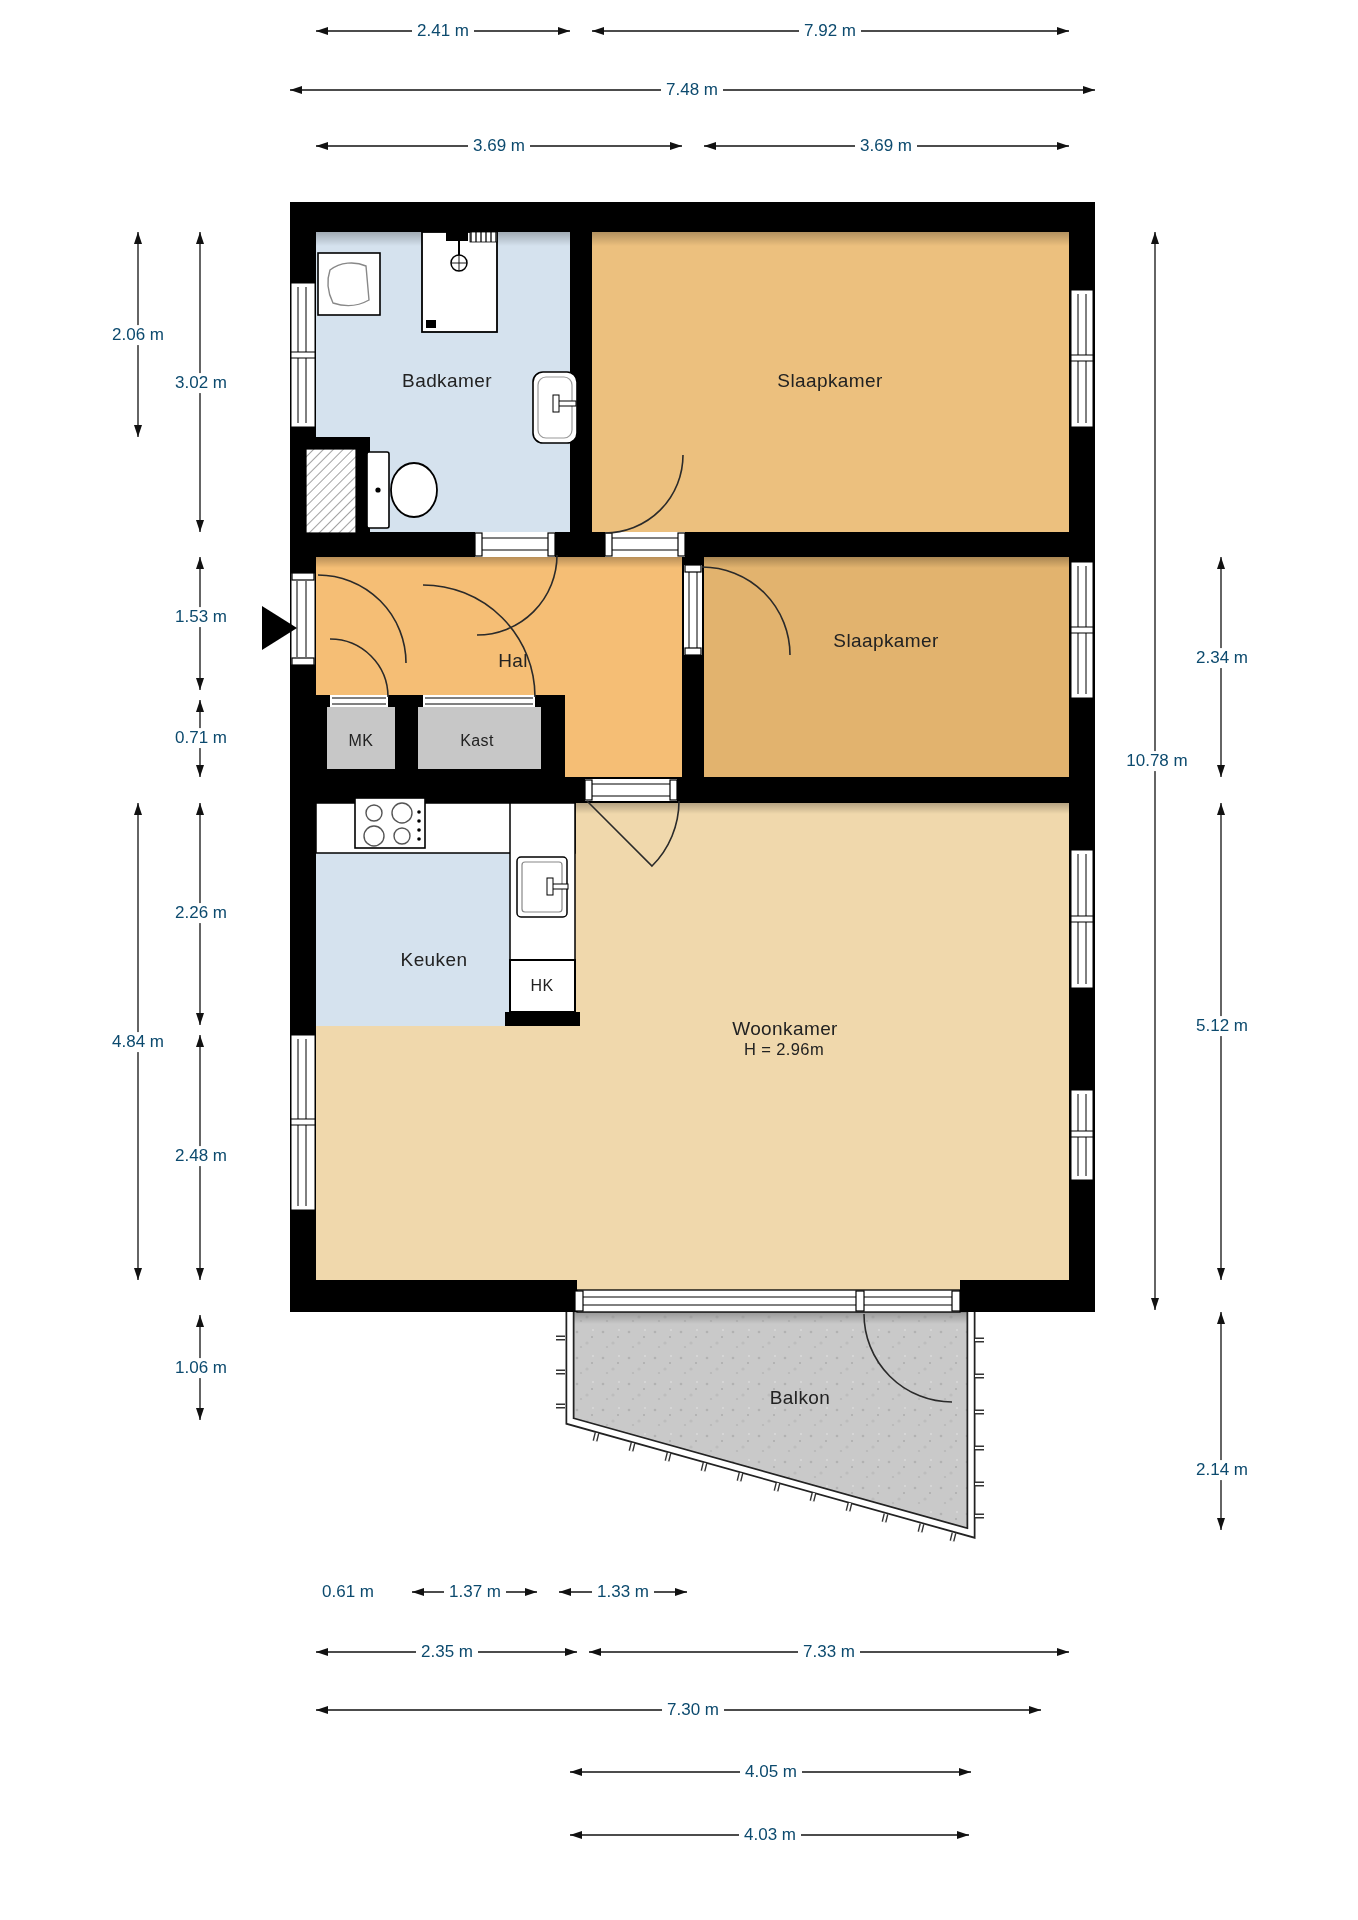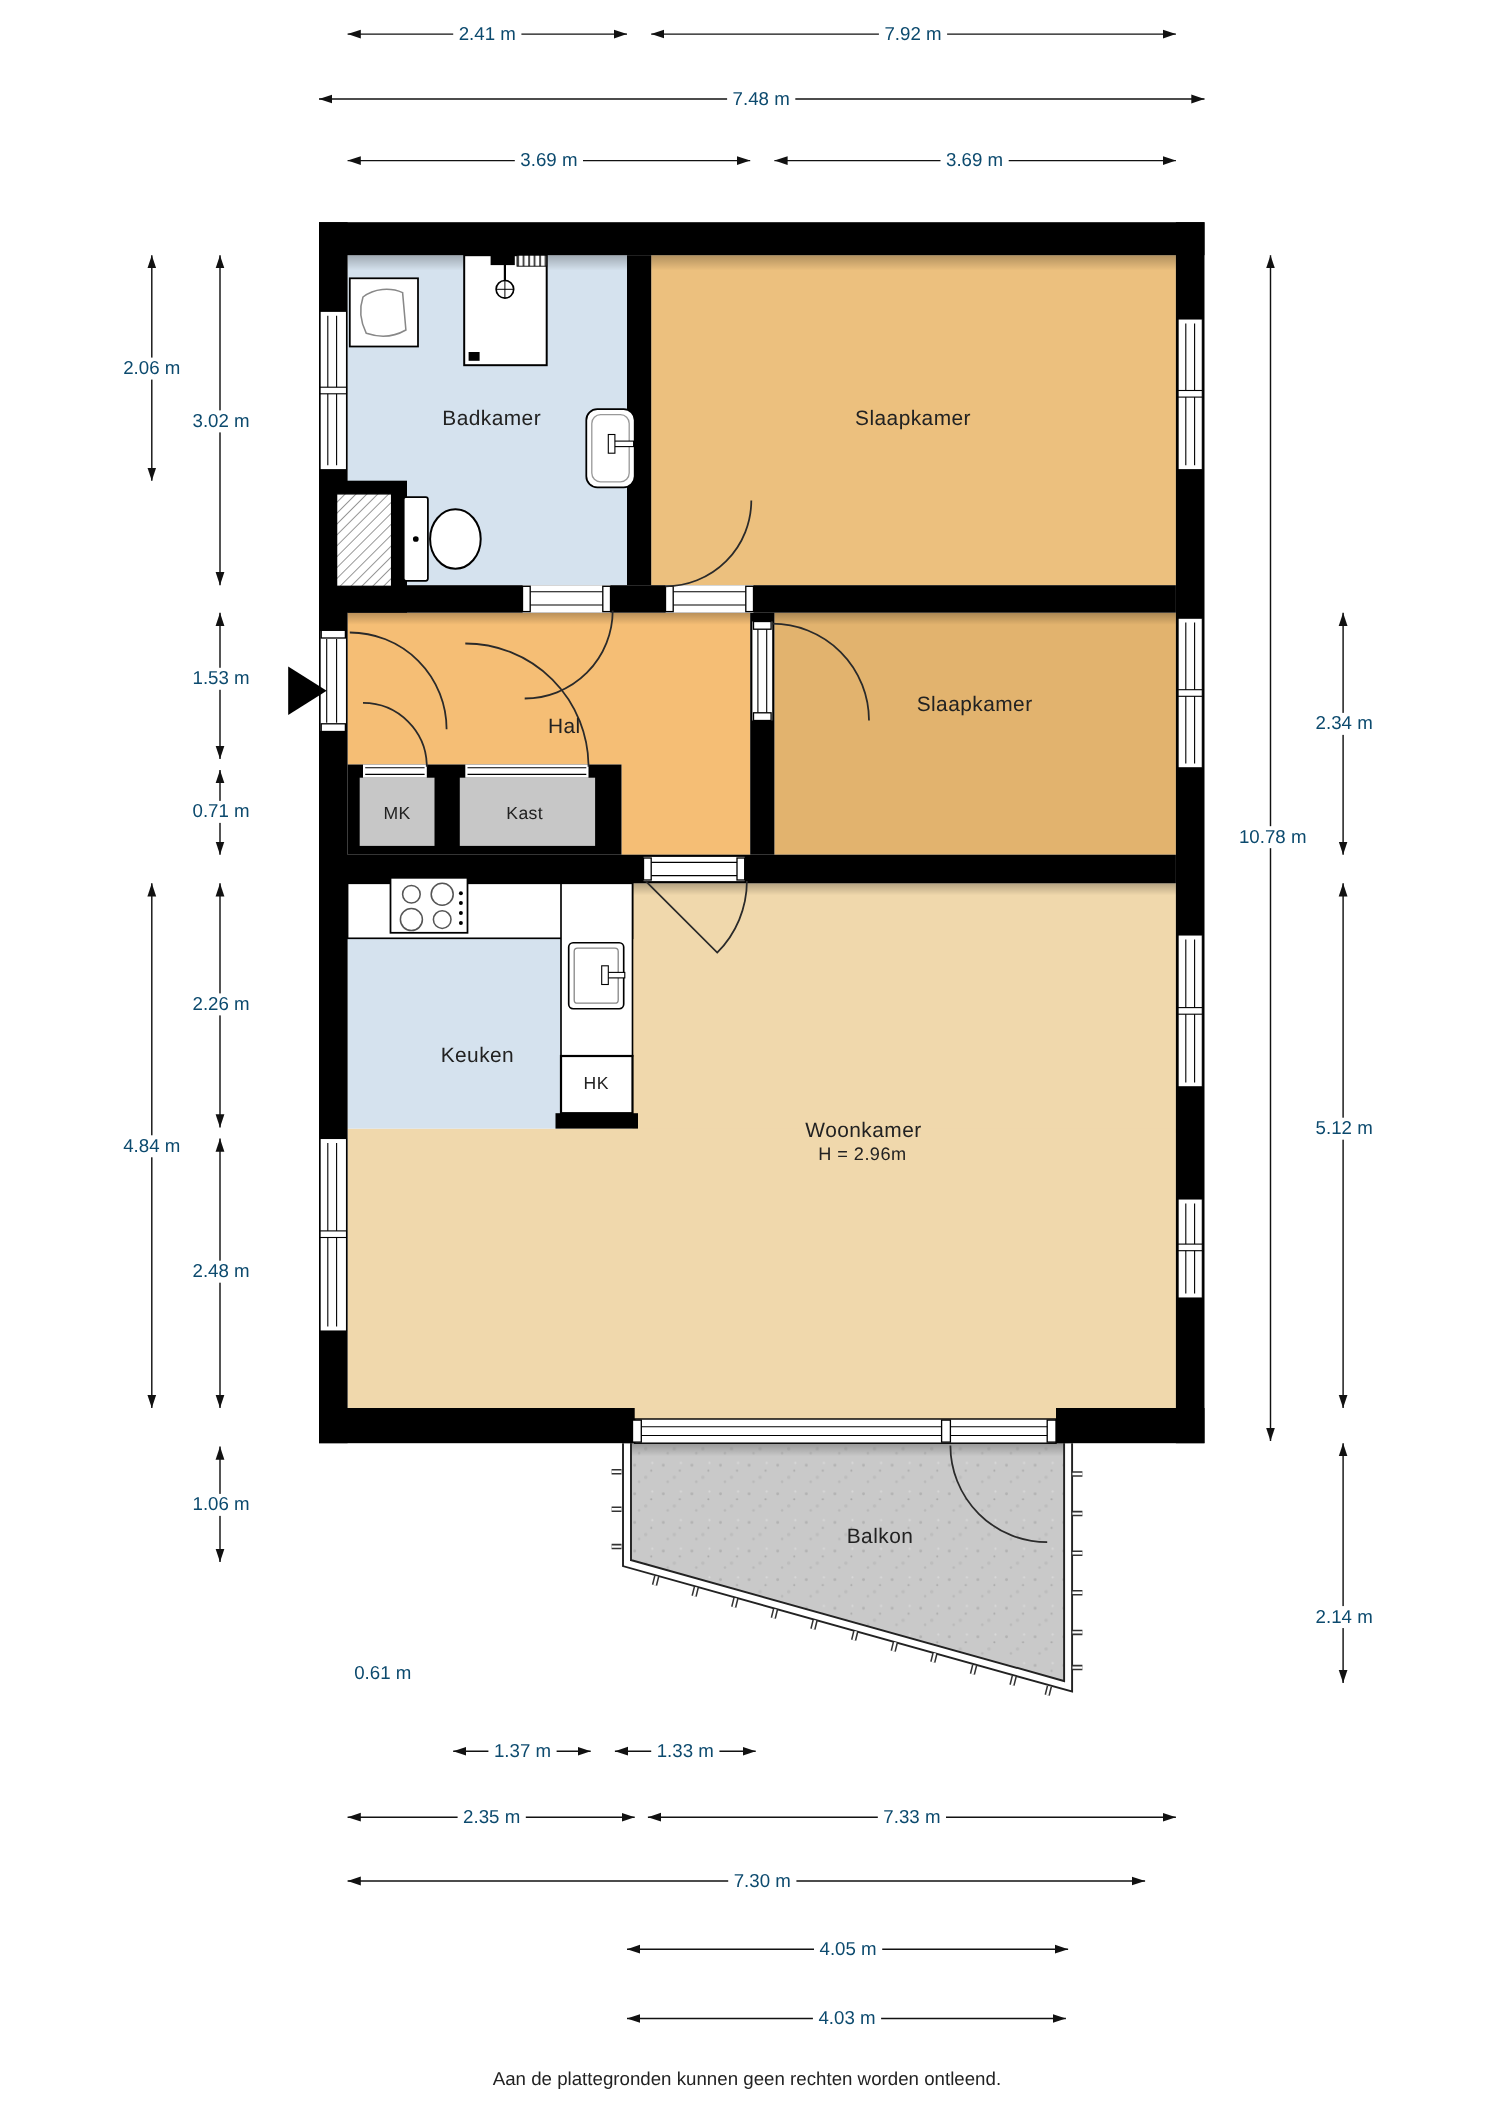--- a/index.html
+++ b/index.html
@@ -291,36 +291,35 @@
 <div class="lbl dim" style="left:201px;top:913px;">2.26 m</div>
 <div class="lbl dim" style="left:138px;top:1042px;">4.84 m</div>
 <div class="lbl dim" style="left:201px;top:1156px;">2.48 m</div>
 <div class="lbl dim" style="left:201px;top:1368px;">1.06 m</div>
 
 <div class="lbl dim" style="left:1157px;top:761px;">10.78 m</div>
 <div class="lbl dim" style="left:1222px;top:658px;">2.34 m</div>
 <div class="lbl dim" style="left:1222px;top:1026px;">5.12 m</div>
 <div class="lbl dim" style="left:1222px;top:1470px;">2.14 m</div>
 
-<div class="lbl dim" style="left:348px;top:1521px;">0.61 m</div>
+<div class="lbl dim" style="left:348px;top:1592px;">0.61 m</div>
 <div class="lbl dim" style="left:475px;top:1592px;">1.37 m</div>
 <div class="lbl dim" style="left:623px;top:1592px;">1.33 m</div>
 <div class="lbl dim" style="left:447px;top:1652px;">2.35 m</div>
 <div class="lbl dim" style="left:829px;top:1652px;">7.33 m</div>
 <div class="lbl dim" style="left:693px;top:1710px;">7.30 m</div>
 <div class="lbl dim" style="left:771px;top:1772px;">4.05 m</div>
 <div class="lbl dim" style="left:770px;top:1835px;">4.03 m</div>
 
 <div class="lbl room" style="left:447px;top:381px;">Badkamer</div>
 <div class="lbl room" style="left:830px;top:381px;">Slaapkamer</div>
 <div class="lbl room" style="left:513px;top:661px;">Hal</div>
 <div class="lbl room small" style="left:361px;top:741px;">MK</div>
 <div class="lbl room small" style="left:477px;top:741px;">Kast</div>
 <div class="lbl room" style="left:886px;top:641px;">Slaapkamer</div>
 <div class="lbl room" style="left:434px;top:928px;margin-top:32px;">Keuken</div>
 <div class="lbl room small" style="left:542px;top:986px;">HK</div>
 <div class="lbl room" style="left:785px;top:1029px;">Woonkamer</div>
 <div class="lbl room tiny" style="left:784px;top:1050px;">H = 2.96m</div>
 <div class="lbl room" style="left:800px;top:1398px;">Balkon</div>
 
-<div class="footer" style="top:1880px;">Aan de plattegronden kunnen geen rechten worden ontleend.</div>
 
 </div>
 
 </body></html>

